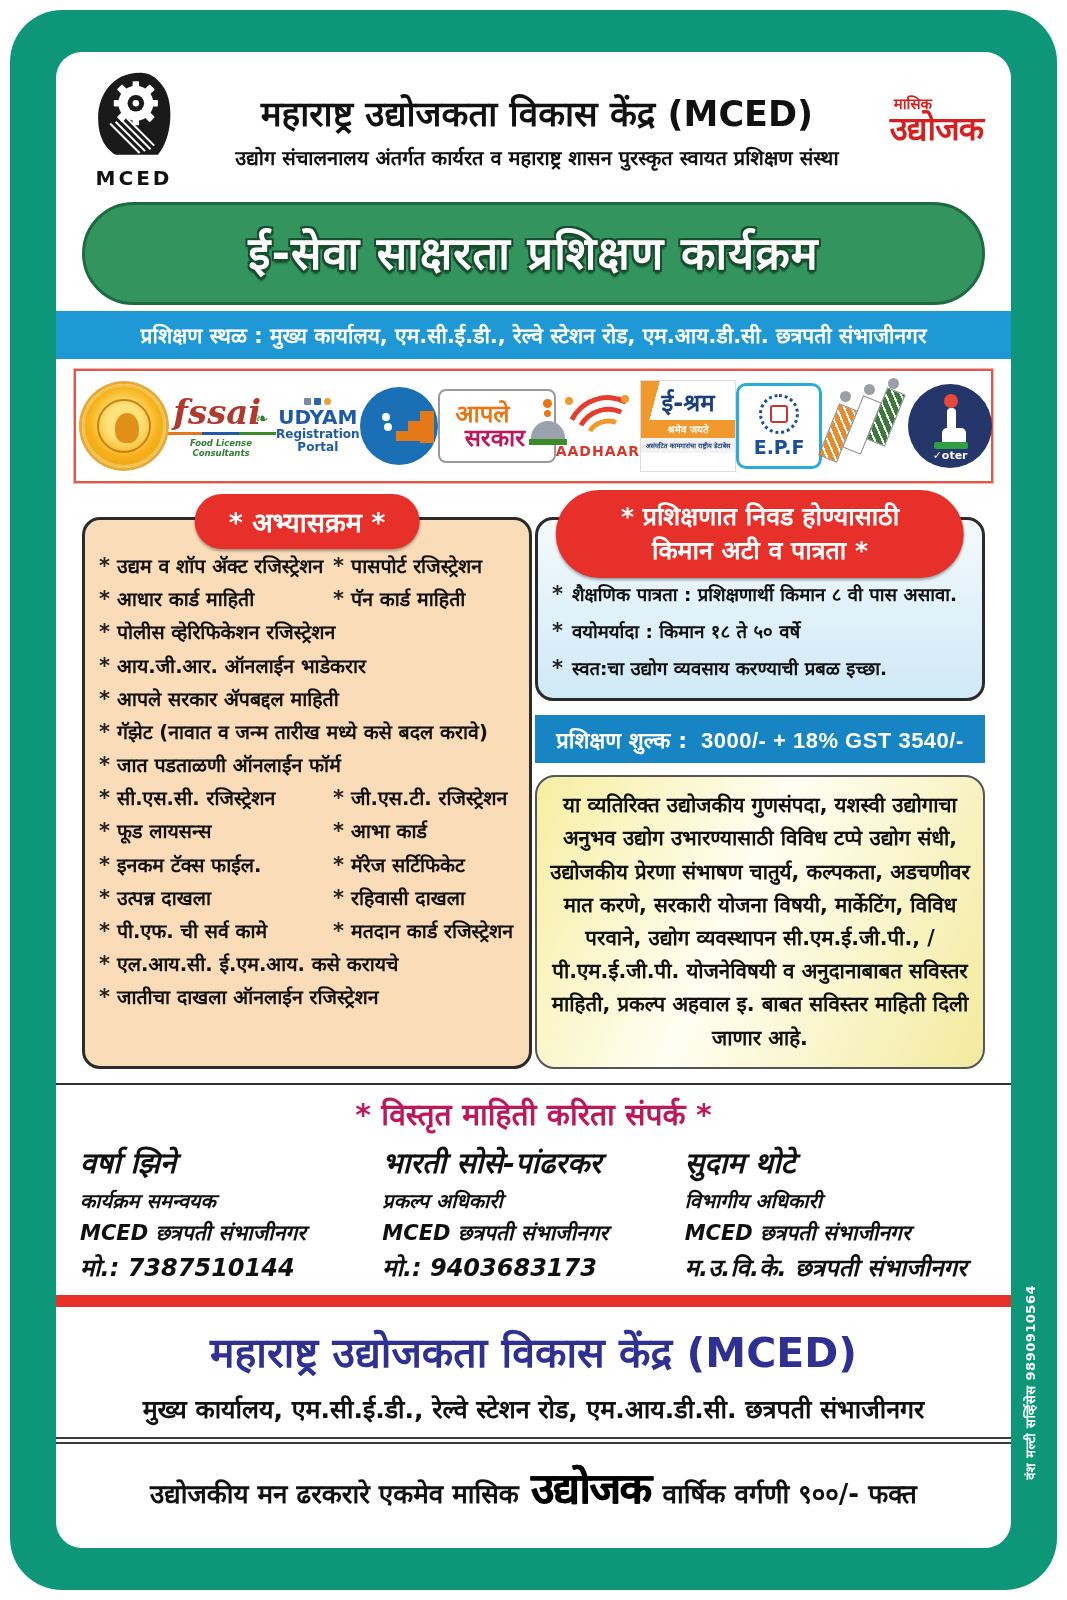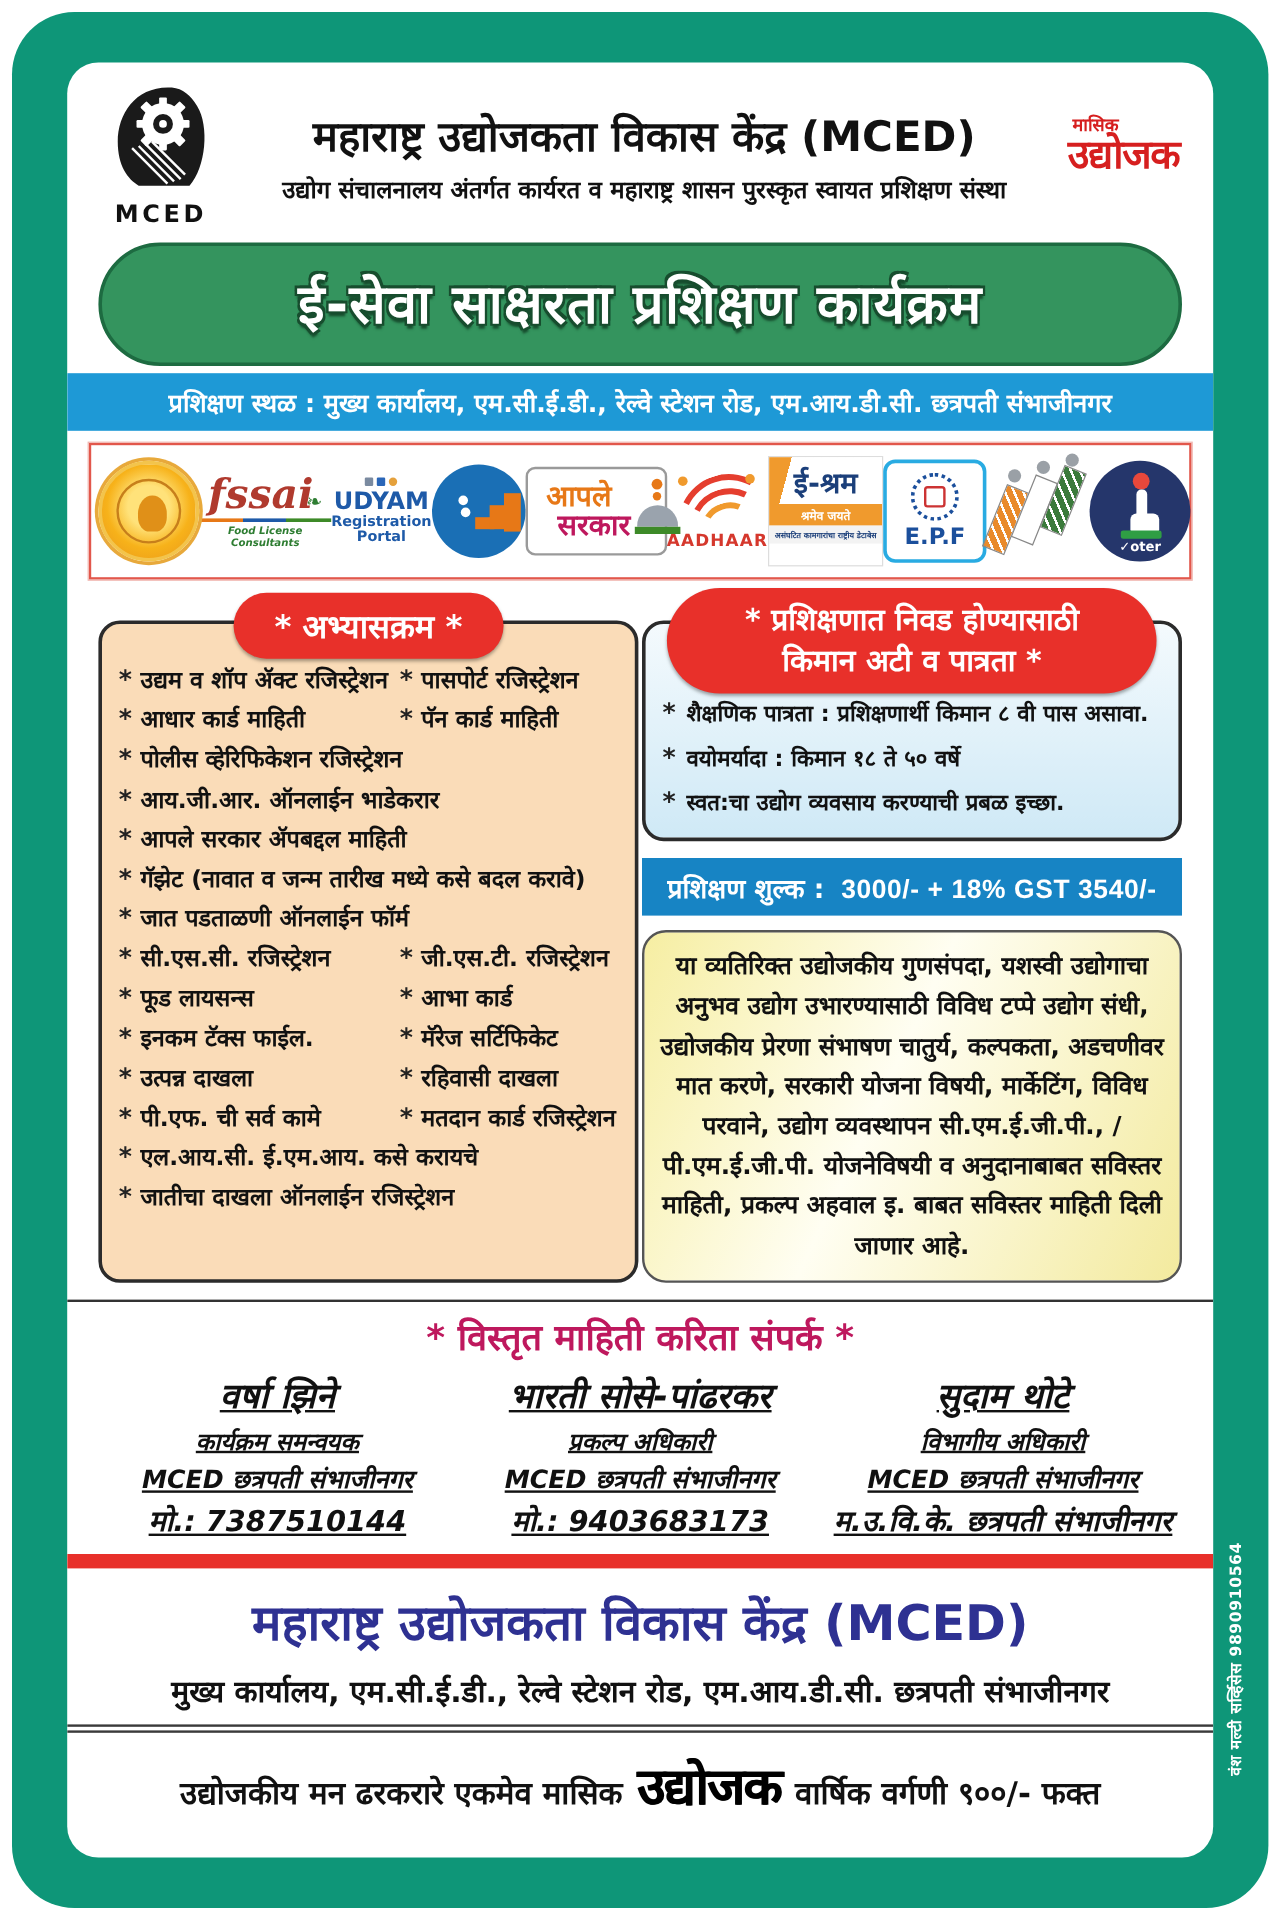--- a/index.html
+++ b/index.html
@@ -113,21 +113,21 @@
   .fee-value { font-size:22px; font-family:"Liberation Sans", sans-serif; letter-spacing:.5px; }
   .yellow-box { flex:1; border:2px solid #555; border-radius:20px; padding:12px 10px;
                 background:linear-gradient(115deg,#F6EEA2, #FFFEF2 45%, #F3EA9E);
                 font-size:20.5px; font-weight:700; text-align:center; color:#111; line-height:1.62;
                 display:flex; align-items:center; justify-content:center; }
 
   
   .contact-sec { border-top:2px solid #333; margin:14px -24px 0; padding:8px 24px 0; }
   .contact-head { text-align:center; font-size:30px; font-weight:900; color:#be185d; }
   .people { display:flex; margin-top:8px; }
-  .person { flex:1; text-align:center; font-style:italic; color:#111;text-decoration:underline; }
+  .person { flex:1; font-style:italic; color:#111; }
   .p-name { font-size:29px; font-weight:800; margin-bottom:6px; }
   .p-role { font-size:20px; font-weight:600; margin-bottom:4px; }
   .p-org { font-size:21px; font-weight:800; margin-bottom:4px; }
   .p-line4 { font-size:24px; font-weight:800; }
 
   .red-divider { height:12px; background:#E8302A; margin:12px -24px 0; }
   .footer-title { text-align:center; color:#2E3192; font-size:41px; font-weight:900; margin-top:16px; white-space:nowrap; }
   .footer-address { text-align:center; color:#111; font-size:25px; font-weight:700; margin-top:12px; }
   .double-line { margin:12px -24px 0; height:7px; border-top:2px solid #3a3a3a; border-bottom:2px solid #3a3a3a; }
   .tagline { display:flex; justify-content:center; align-items:baseline; gap:12px; margin-top:14px; }

